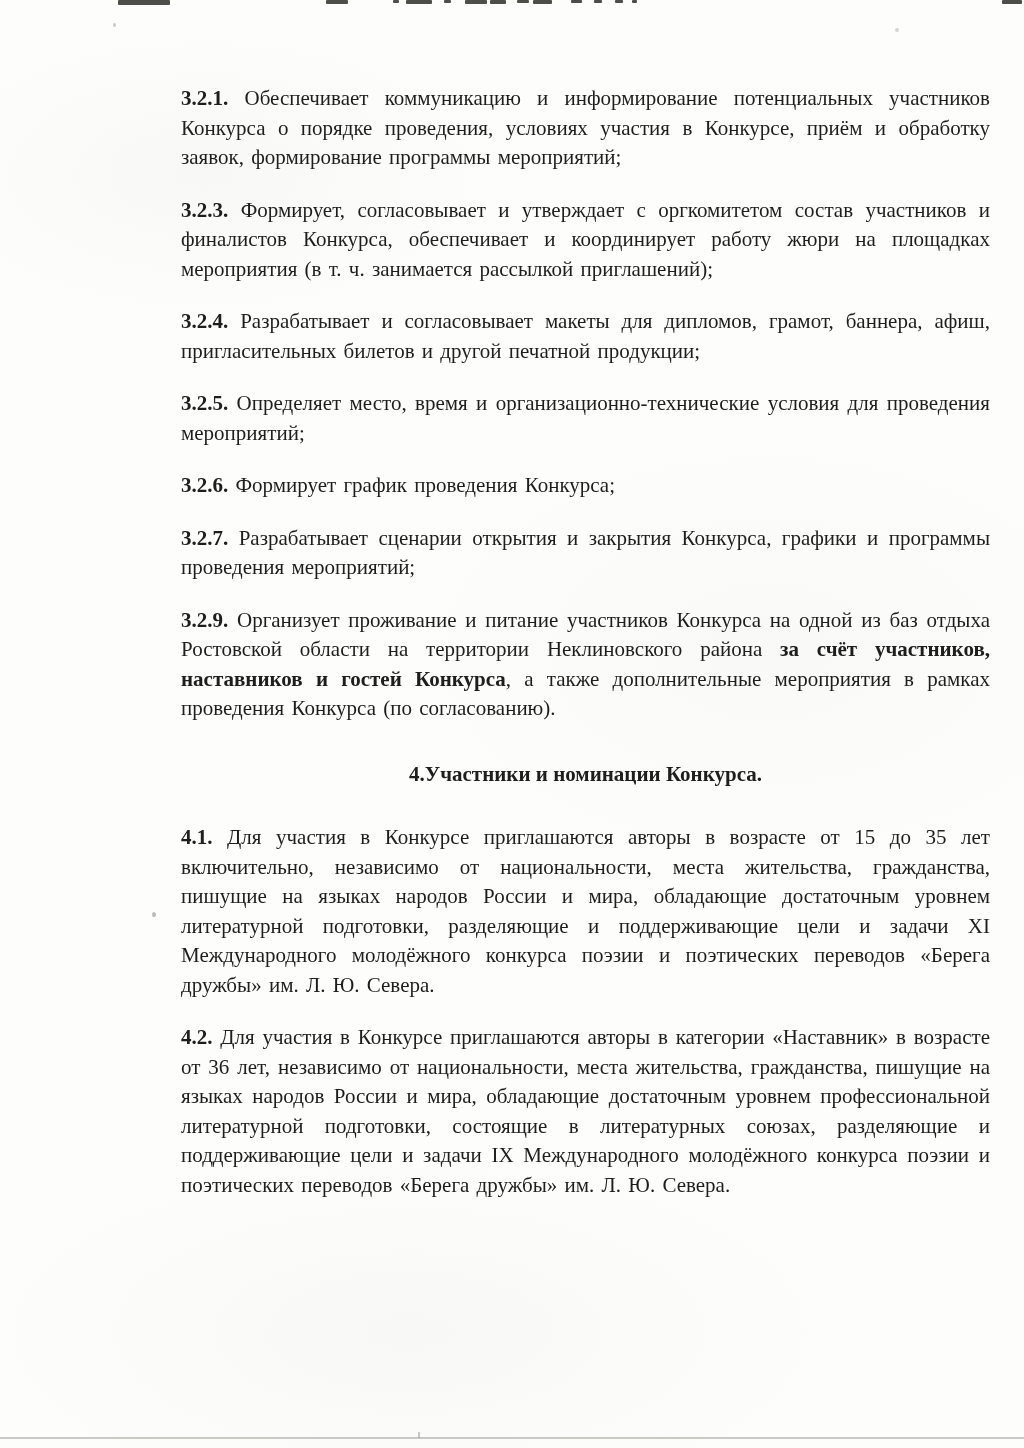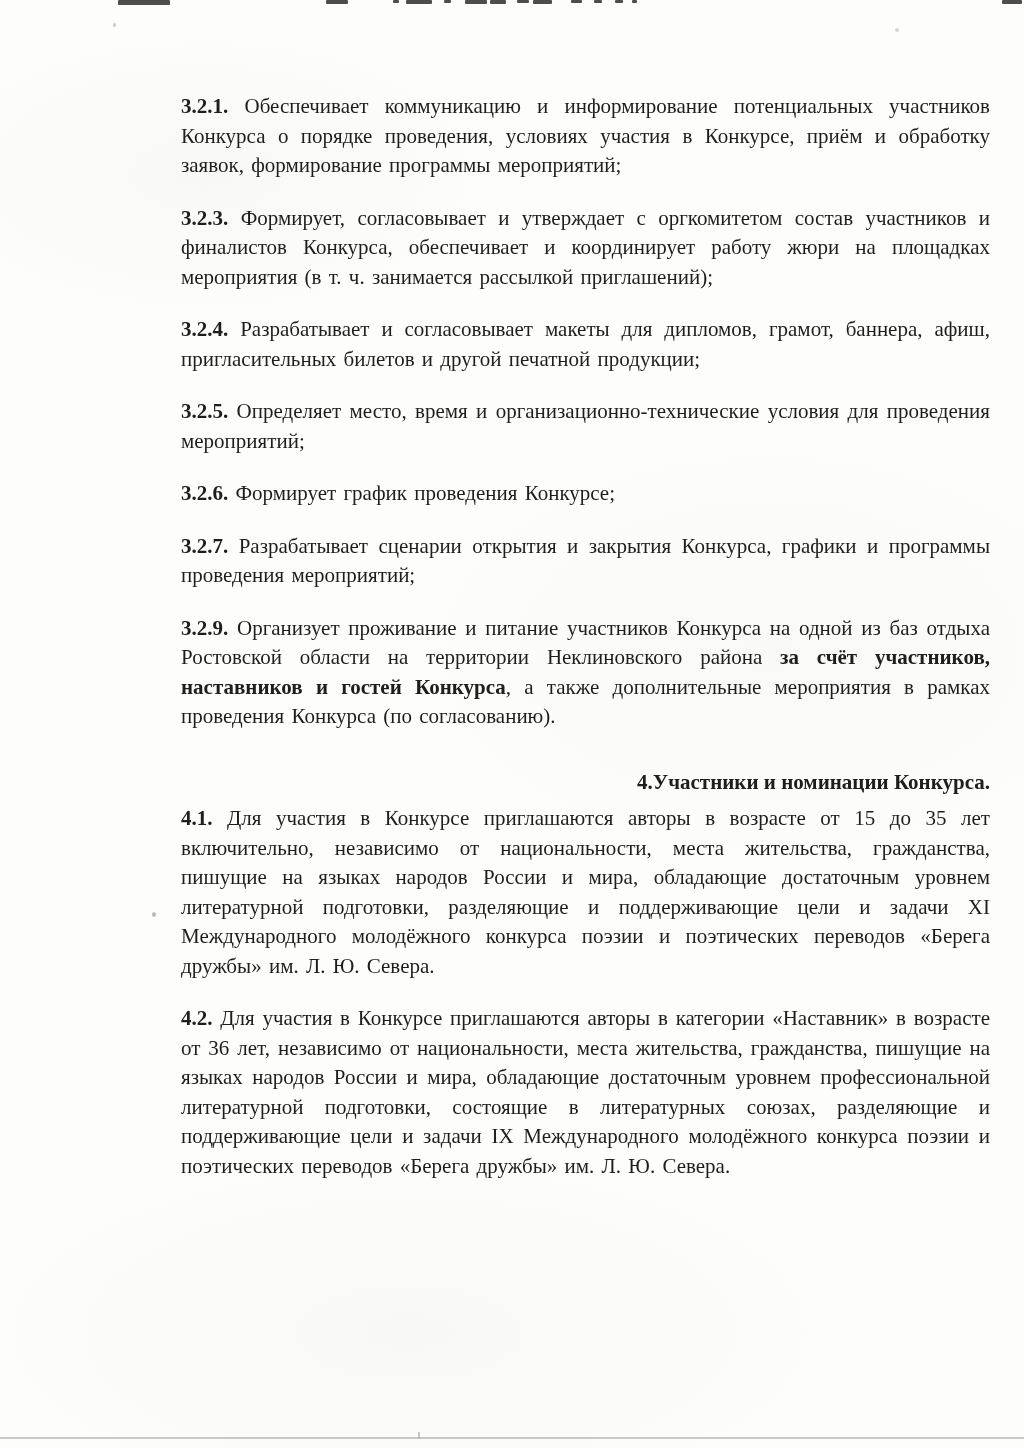--- a/index.html
+++ b/index.html
@@ -23,39 +23,39 @@
     inset: 0;
     background:
       radial-gradient(ellipse 400px 200px at 20% 12%, rgba(120,120,115,0.04), transparent 70%),
       radial-gradient(ellipse 500px 300px at 75% 45%, rgba(120,120,115,0.03), transparent 70%),
       radial-gradient(ellipse 600px 250px at 40% 92%, rgba(120,120,115,0.04), transparent 70%);
     pointer-events: none;
   }
   .content {
     position: absolute;
     left: 181px;
-    top: 92px;
+    top: 84px;
     width: 809px;
     text-align: justify;
   }
   p.para {
     font-size: 21px;
     line-height: 29.5px;
     margin: 0 0 23px 0;
     word-spacing: 2px;
   }
   p.para .num {
     font-weight: bold;
   }
   p.heading {
     font-size: 21px;
     line-height: 29.5px;
     font-weight: bold;
-    margin: 36px 0 7px 0;
-    text-align: right;
+    margin: 36px 0 34px 0;
+    text-align: center;
   }
   b { font-weight: bold; }
 
   
   .noise {
     position: absolute;
     background: #4d4d4a;
     border-radius: 1px;
   }
   .speck { position: absolute; background: #8d8d88; border-radius: 50%; }
@@ -104,21 +104,21 @@
 
     <p class="para"><b class="num">3.2.1.</b> <span>Обеспечивает коммуникацию и информирование потенциальных участников Конкурса о порядке проведения, условиях участия в Конкурсе, приём и обработку заявок, формирование программы мероприятий;</span></p>
 
 
     <p class="para"><b class="num">3.2.3.</b> <span>Формирует, согласовывает и утверждает с оргкомитетом состав участников и финалистов Конкурса, обеспечивает и координирует работу жюри на площадках мероприятия (в т. ч. занимается рассылкой приглашений);</span></p>
 
     <p class="para"><b class="num">3.2.4.</b> <span>Разрабатывает и согласовывает макеты для дипломов, грамот, баннера, афиш, пригласительных билетов и другой печатной продукции;</span></p>
 
     <p class="para"><b class="num">3.2.5.</b> <span>Определяет место, время и организационно-технические условия для проведения мероприятий;</span></p>
 
-    <p class="para"><b class="num">3.2.6.</b> <span>Формирует график проведения Конкурсе;</span></p>
+    <p class="para"><b class="num">3.2.6.</b> <span>Формирует график проведения Конкурса;</span></p>
 
     <p class="para"><b class="num">3.2.7.</b> <span>Разрабатывает сценарии открытия и закрытия Конкурса, графики и программы проведения мероприятий;</span></p>
 
 
     <p class="para"><b class="num">3.2.9.</b> <span>Организует проживание и питание участников Конкурса на одной из баз отдыха Ростовской области на территории Неклиновского района </span><b>за счёт участников, наставников и гостей Конкурса</b><span>, а также дополнительные мероприятия в рамках проведения Конкурса (по согласованию).</span></p>
 
     <p class="heading">4.Участники и номинации Конкурса.</p>
 
     <p class="para"><b class="num">4.1.</b> <span>Для участия в Конкурсе приглашаются авторы в возрасте от 15 до 35 лет включительно, независимо от национальности, места жительства, гражданства, пишущие на языках народов России и мира, обладающие достаточным уровнем литературной подготовки, разделяющие и поддерживающие цели и задачи XI Международного молодёжного конкурса поэзии и поэтических переводов «Берега дружбы» им. Л. Ю. Севера.</span></p>
 

